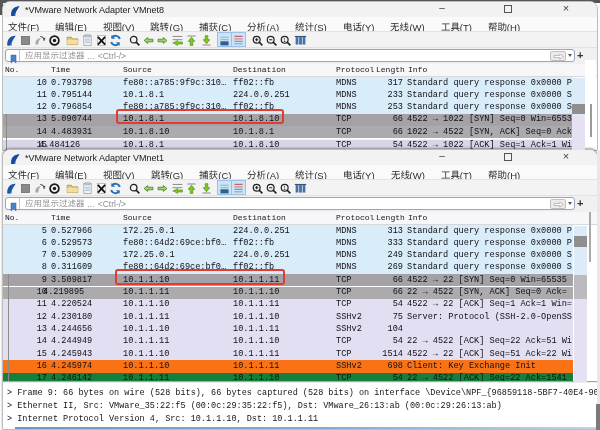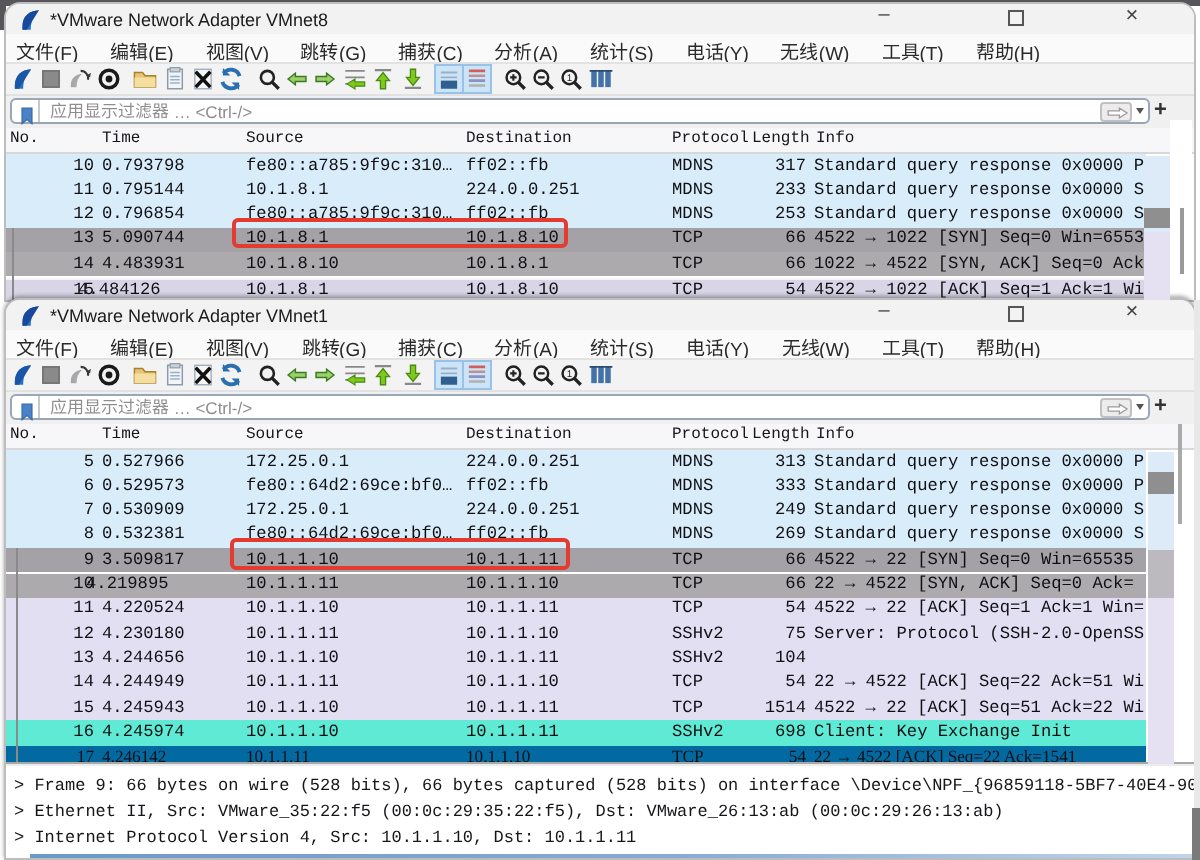--- a/index.html
+++ b/index.html
@@ -533,21 +533,21 @@
         <span class="c num">7</span>
         <span class="c" style="left:48px">0.530909</span>
         <span class="c" style="left:120px">172.25.0.1</span>
         <span class="c" style="left:230px">224.0.0.251</span>
         <span class="c" style="left:333px">MDNS</span>
         <span class="c len">249</span>
         <span class="c" style="left:404px">Standard query response 0x0000 S</span>
       </div>
       <div class="prow" style="top:36.9px;height:12.3px;background:#d9ecf9;">
         <span class="c num">8</span>
-        <span class="c" style="left:48px">0.532381</span>
+        <span class="c" style="left:48px">0.311609</span>
         <span class="c" style="left:120px">fe80::64d2:69ce:bf0…</span>
         <span class="c" style="left:230px">ff02::fb</span>
         <span class="c" style="left:333px">MDNS</span>
         <span class="c len">269</span>
         <span class="c" style="left:404px">Standard query response 0x0000 S</span>
       </div>
       <div class="prow" style="top:49.2px;height:12.3px;background:#a4a2a6;">
         <span class="c num">9</span>
         <span class="c" style="left:48px">3.509817</span>
         <span class="c" style="left:120px">10.1.1.10</span>
@@ -602,30 +602,30 @@
       </div>
       <div class="prow" style="top:123.0px;height:12.3px;background:#e2dff3;">
         <span class="c num">15</span>
         <span class="c" style="left:48px">4.245943</span>
         <span class="c" style="left:120px">10.1.1.10</span>
         <span class="c" style="left:230px">10.1.1.11</span>
         <span class="c" style="left:333px">TCP</span>
         <span class="c len">1514</span>
         <span class="c" style="left:404px">4522 → 22 [ACK] Seq=51 Ack=22 Wi</span>
       </div>
-      <div class="prow" style="top:135.3px;height:12.3px;background:#5eead4;">
+      <div class="prow" style="top:135.3px;height:12.3px;background:#f97316;">
         <span class="c num">16</span>
         <span class="c" style="left:48px">4.245974</span>
         <span class="c" style="left:120px">10.1.1.10</span>
         <span class="c" style="left:230px">10.1.1.11</span>
         <span class="c" style="left:333px">SSHv2</span>
         <span class="c len">698</span>
         <span class="c" style="left:404px">Client: Key Exchange Init</span>
       </div>
-      <div class="prow" style="top:147.6px;height:12.3px;background:#0369a1;font-family:Liberation Serif, serif;">
+      <div class="prow" style="top:147.6px;height:12.3px;background:#15803d;">
         <span class="c num">17</span>
         <span class="c" style="left:48px">4.246142</span>
         <span class="c" style="left:120px">10.1.1.11</span>
         <span class="c" style="left:230px">10.1.1.10</span>
         <span class="c" style="left:333px">TCP</span>
         <span class="c len">54</span>
         <span class="c" style="left:404px">22 → 4522 [ACK] Seq=22 Ack=1541</span>
       </div>
     <div class="abs" style="left:5px;top:48.5px;width:1px;height:107px;background:#8a8a8a"></div>
   </div>

